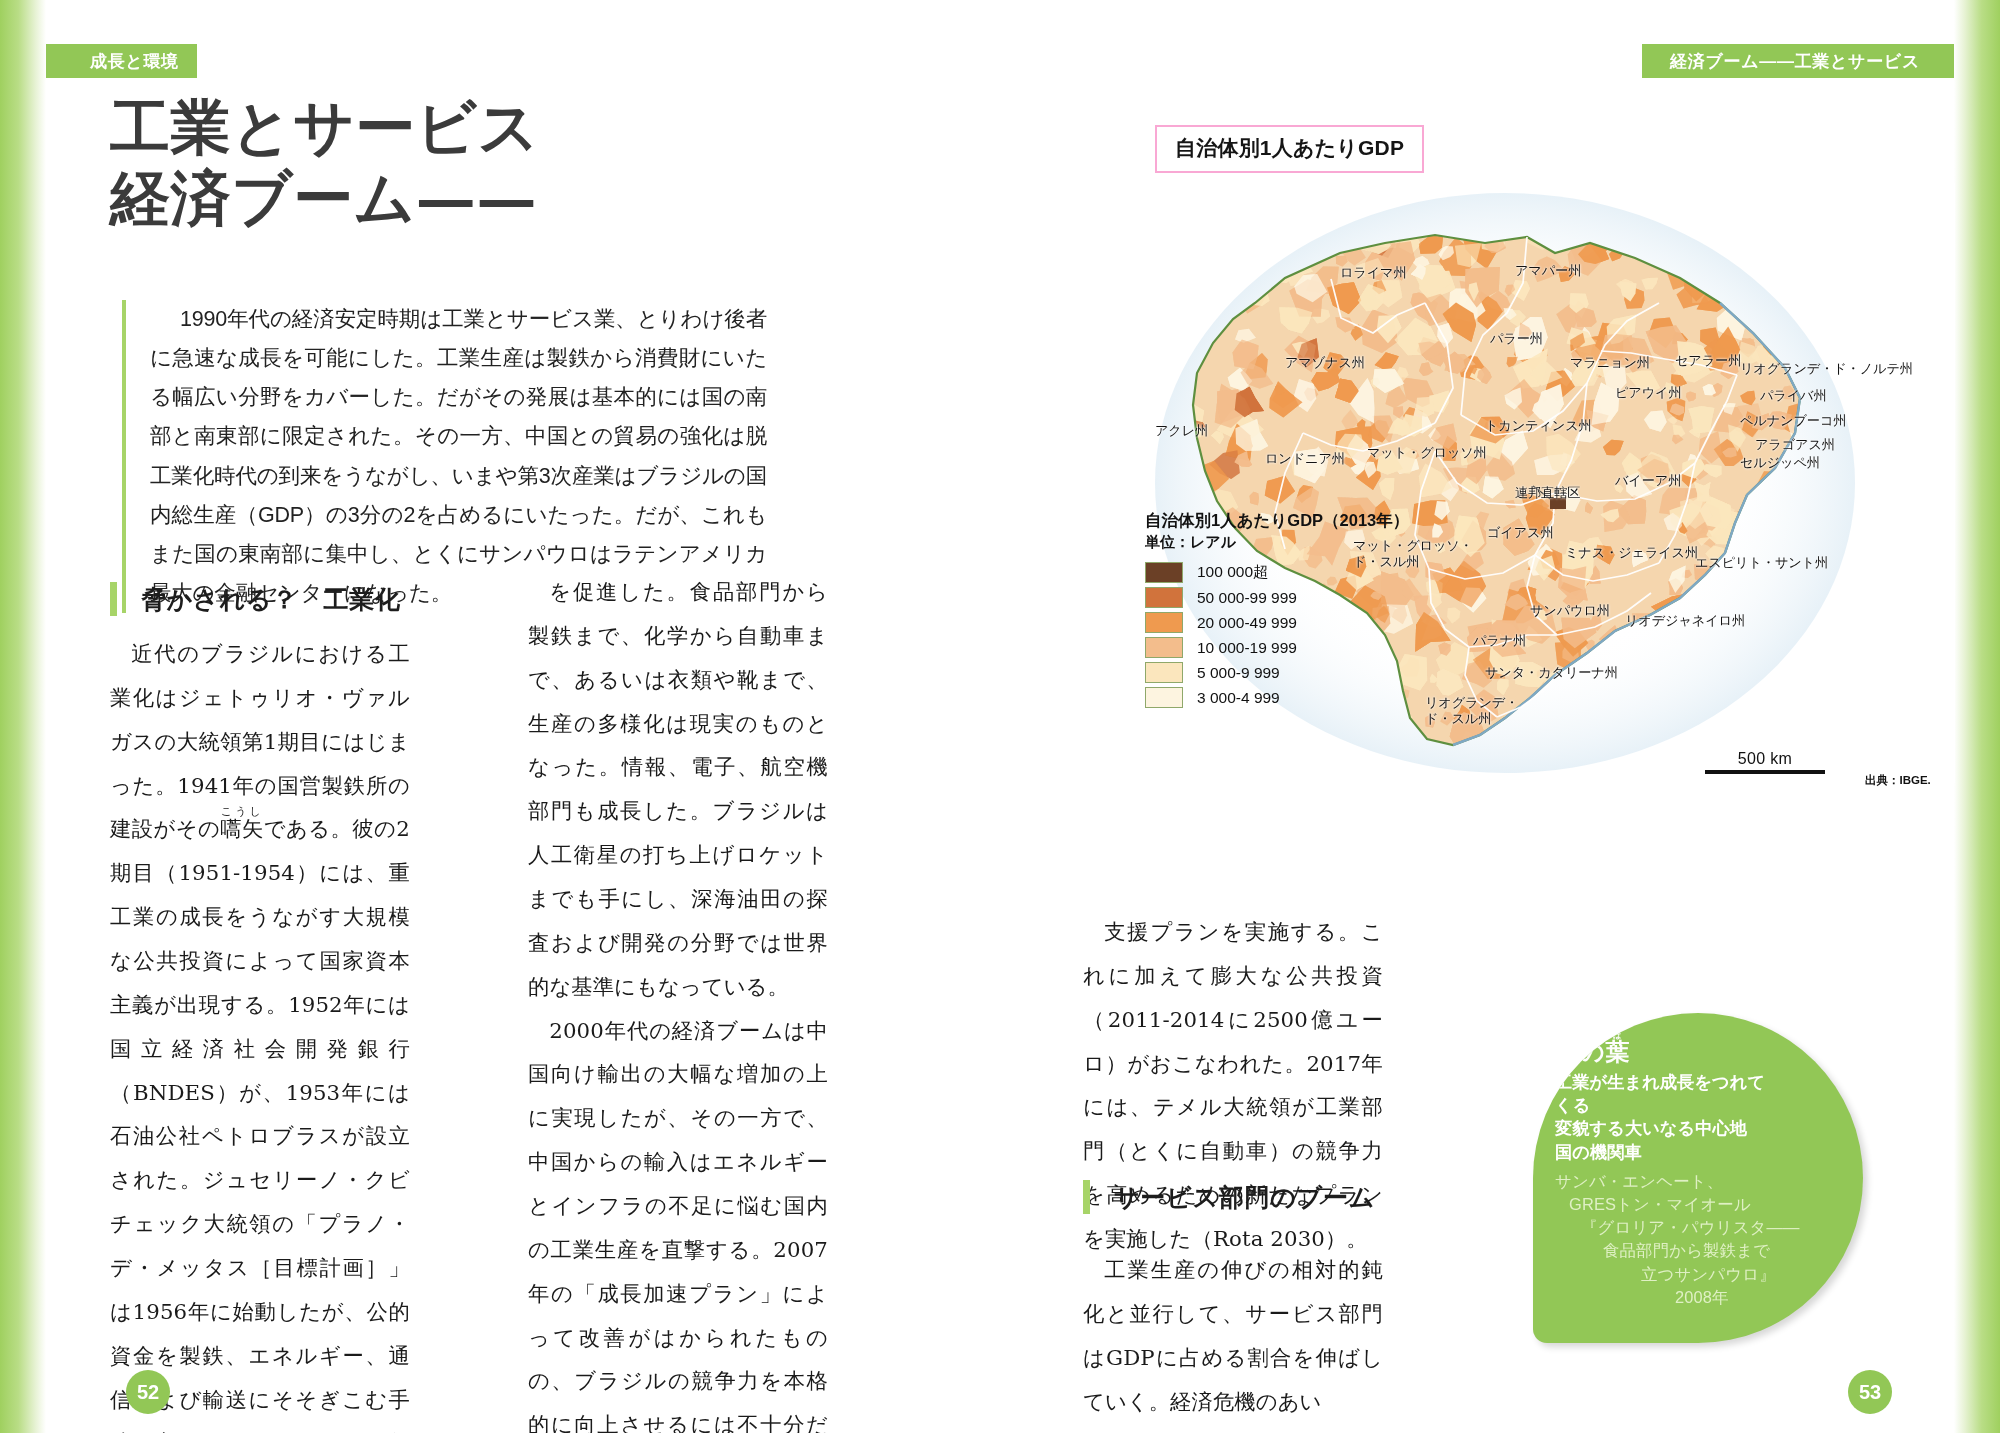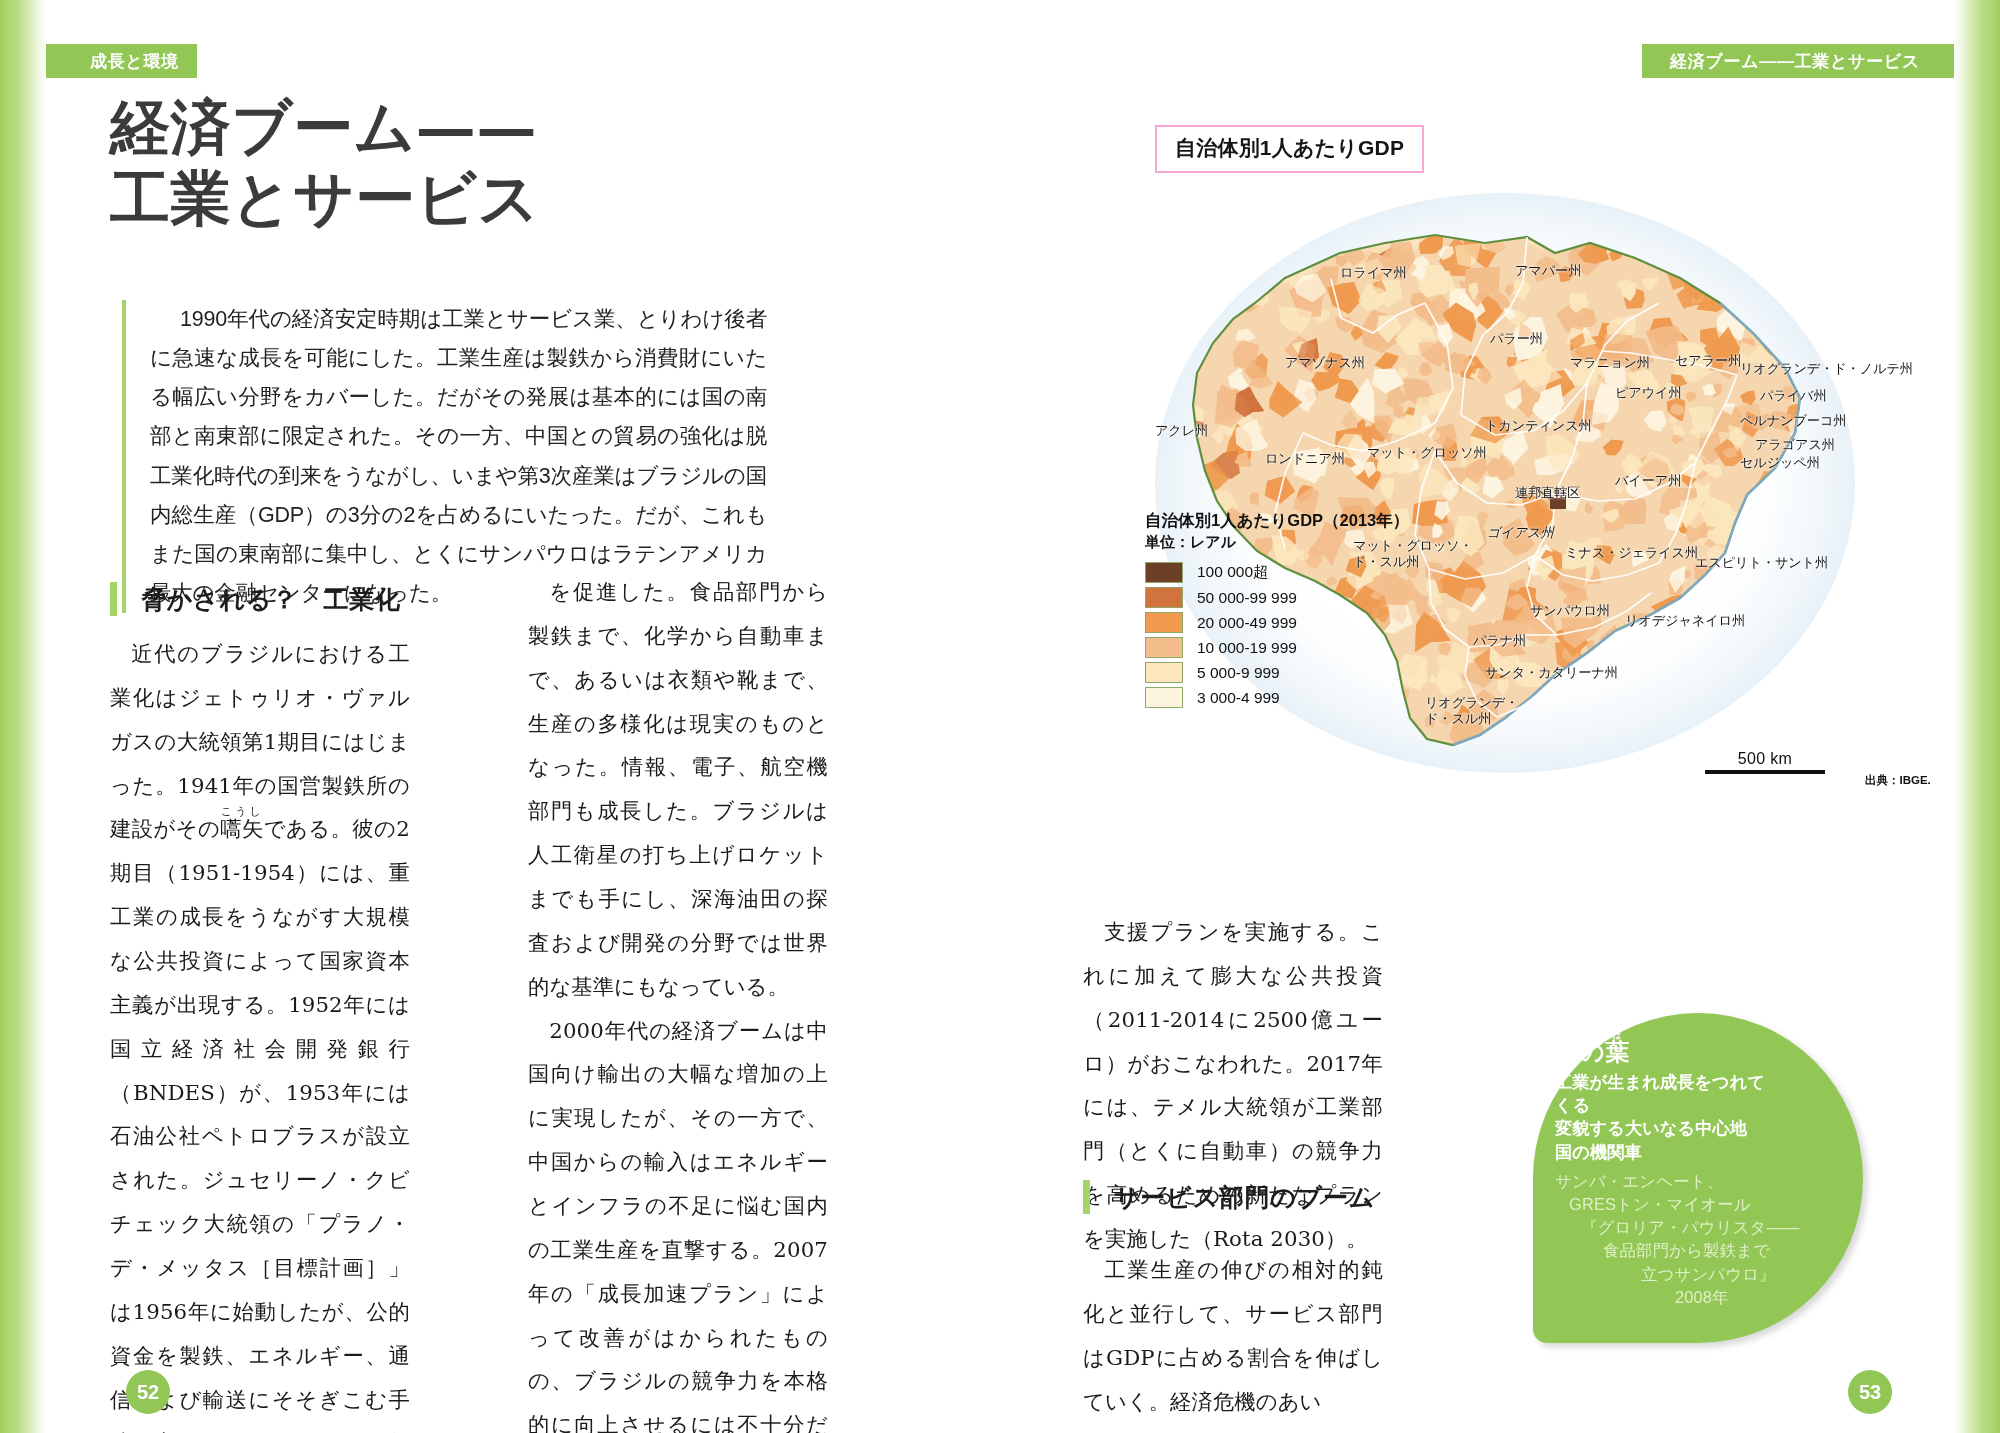--- a/index.html
+++ b/index.html
@@ -215,22 +215,22 @@
 
 <div id="spread">
 
   <div class="edge-left"></div>
   <div class="edge-right"></div>
 
   <div class="runhead runhead-left">成長と環境</div>
   <div class="runhead runhead-right">経済ブーム——工業とサービス</div>
 
   <div class="page-title">
+    <span>工業とサービス</span>
     <span>経済ブーム——</span>
-    <span>工業とサービス</span>
   </div>
 
   <div class="lead">
     <span class="indent">1990年代の経済安定時期は工業とサービス業、とりわけ後者に急速な成長を可能にした。工業生産は製鉄から消費財にいたる幅広い分野をカバーした。だがその発展は基本的には国の南部と南東部に限定された。その一方、中国との貿易の強化は脱工業化時代の到来をうながし、いまや第3次産業はブラジルの国内総生産（GDP）の3分の2を占めるにいたった。だが、これもまた国の東南部に集中し、とくにサンパウロはラテンアメリカ最大の金融センターになった。</span>
   </div>
 
   <div class="sec-head" style="left:110px; top:582px;">
     <span class="bar"></span>
     <span>脅かされる？　工業化</span>
   </div>
@@ -1737,21 +1737,21 @@
         <div class="mlabel" style="left: 435px; top: 230px;">マラニョン州</div>
         <div class="mlabel" style="left: 540px; top: 228px;">セアラー州</div>
         <div class="mlabel" style="left: 605px; top: 236px;">リオグランデ・ド・ノルテ州</div>
         <div class="mlabel" style="left: 480px; top: 260px;">ピアウイ州</div>
         <div class="mlabel" style="left: 625px; top: 263px;">パライバ州</div>
         <div class="mlabel" style="left: 605px; top: 288px;">ペルナンブーコ州</div>
         <div class="mlabel" style="left: 620px; top: 312px;">アラゴアス州</div>
         <div class="mlabel" style="left: 605px; top: 330px;">セルジッペ州</div>
         <div class="mlabel" style="left: 480px; top: 348px;">バイーア州</div>
         <div class="mlabel" style="left: 380px; top: 360px;">連邦直轄区</div>
-        <div class="mlabel" style="left: 352px; top: 400px; font-style: italic;">ゴイアス州</div>
+        <div class="mlabel" style="left: 352px; top: 400px;">ゴイアス州</div>
         <div class="mlabel" style="left: 430px; top: 420px;">ミナス・ジェライス州</div>
         <div class="mlabel" style="left: 560px; top: 430px;">エスピリト・サント州</div>
         <div class="mlabel" style="left: 218px; top: 413px;">マット・グロッソ・
 ド・スル州</div>
         <div class="mlabel" style="left: 395px; top: 478px;">サンパウロ州</div>
         <div class="mlabel" style="left: 490px; top: 488px;">リオデジャネイロ州</div>
         <div class="mlabel" style="left: 338px; top: 508px;">パラナ州</div>
         <div class="mlabel" style="left: 350px; top: 540px;">サンタ・カタリーナ州</div>
         <div class="mlabel" style="left: 290px; top: 570px;">リオグランデ・
 ド・スル州</div>

